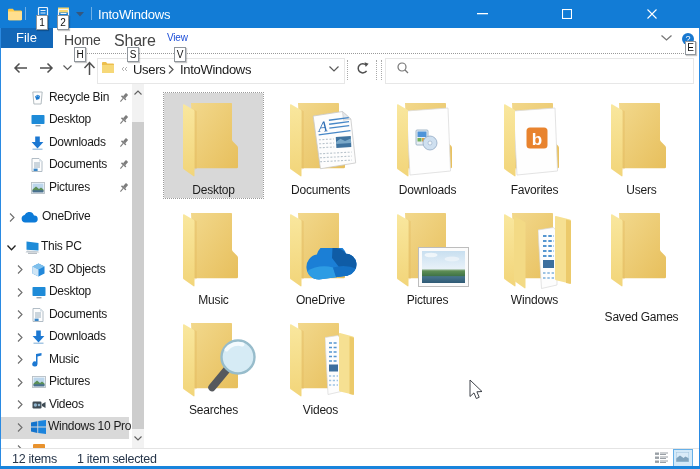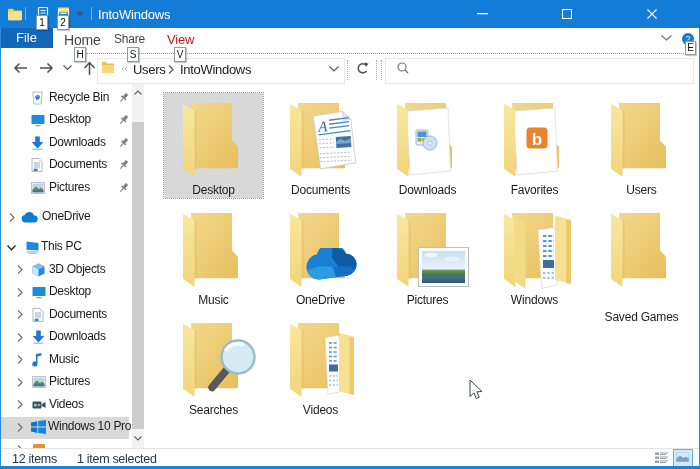--- a/index.html
+++ b/index.html
@@ -49,22 +49,22 @@
       <path d="M0.5 0.5 L9.5 9.5 M9.5 0.5 L0.5 9.5" stroke="#fff" stroke-width="1.1"></path>
     </svg>
 </div>
 
 <div class="kt" style="left:36px;top:15px;width:10px;height:13px;line-height:13px">1</div>
 <div class="kt" style="left:57px;top:15px;width:10px;height:13px;line-height:13px">2</div>
 
 <div class="ab" style="left:0;top:28px;width:700px;height:20px;background:#fff">
   <div class="ab" style="left:0;top:0;width:53px;height:20px;background:#1267b8;color:#fff;font-size:13px;text-align:center;line-height:20px">File</div>
   <div class="ab" style="left:64px;top:4px;color:#444;font-size:14px;letter-spacing:-0.2px">Home</div>
-  <div class="ab" style="left:114px;top:4px;color:#444;font-size:12px;letter-spacing:-0.2px">Share</div>
-  <div class="ab" style="left:167px;top:4px;color:#b91c1c;font-size:13px;letter-spacing:-0.2px">View</div>
+  <div class="ab" style="left:114px;top:4px;color:#444;font-size:16px;letter-spacing:-0.2px">Share</div>
+  <div class="ab" style="left:167px;top:4px;color:#1d4ed8;font-size:10px;letter-spacing:-0.2px">View</div>
   <svg class="ab" style="left:661px;top:7px" width="11" height="6" viewBox="0 0 11 6">
       <path d="M0.5 0.5 L5.5 5 L10.5 0.5" fill="none" stroke="#777" stroke-width="1.3"></path>
     </svg>
 
   <svg class="ab" style="left:682px;top:5px" width="12" height="12" viewBox="0 0 12 12">
       <circle cx="6" cy="6" r="6" fill="#1878d0"></circle>
       <text x="6" y="9" font-size="9" fill="#fff" text-anchor="middle" font-family="Liberation Sans">?</text>
     </svg>
 </div>
 

